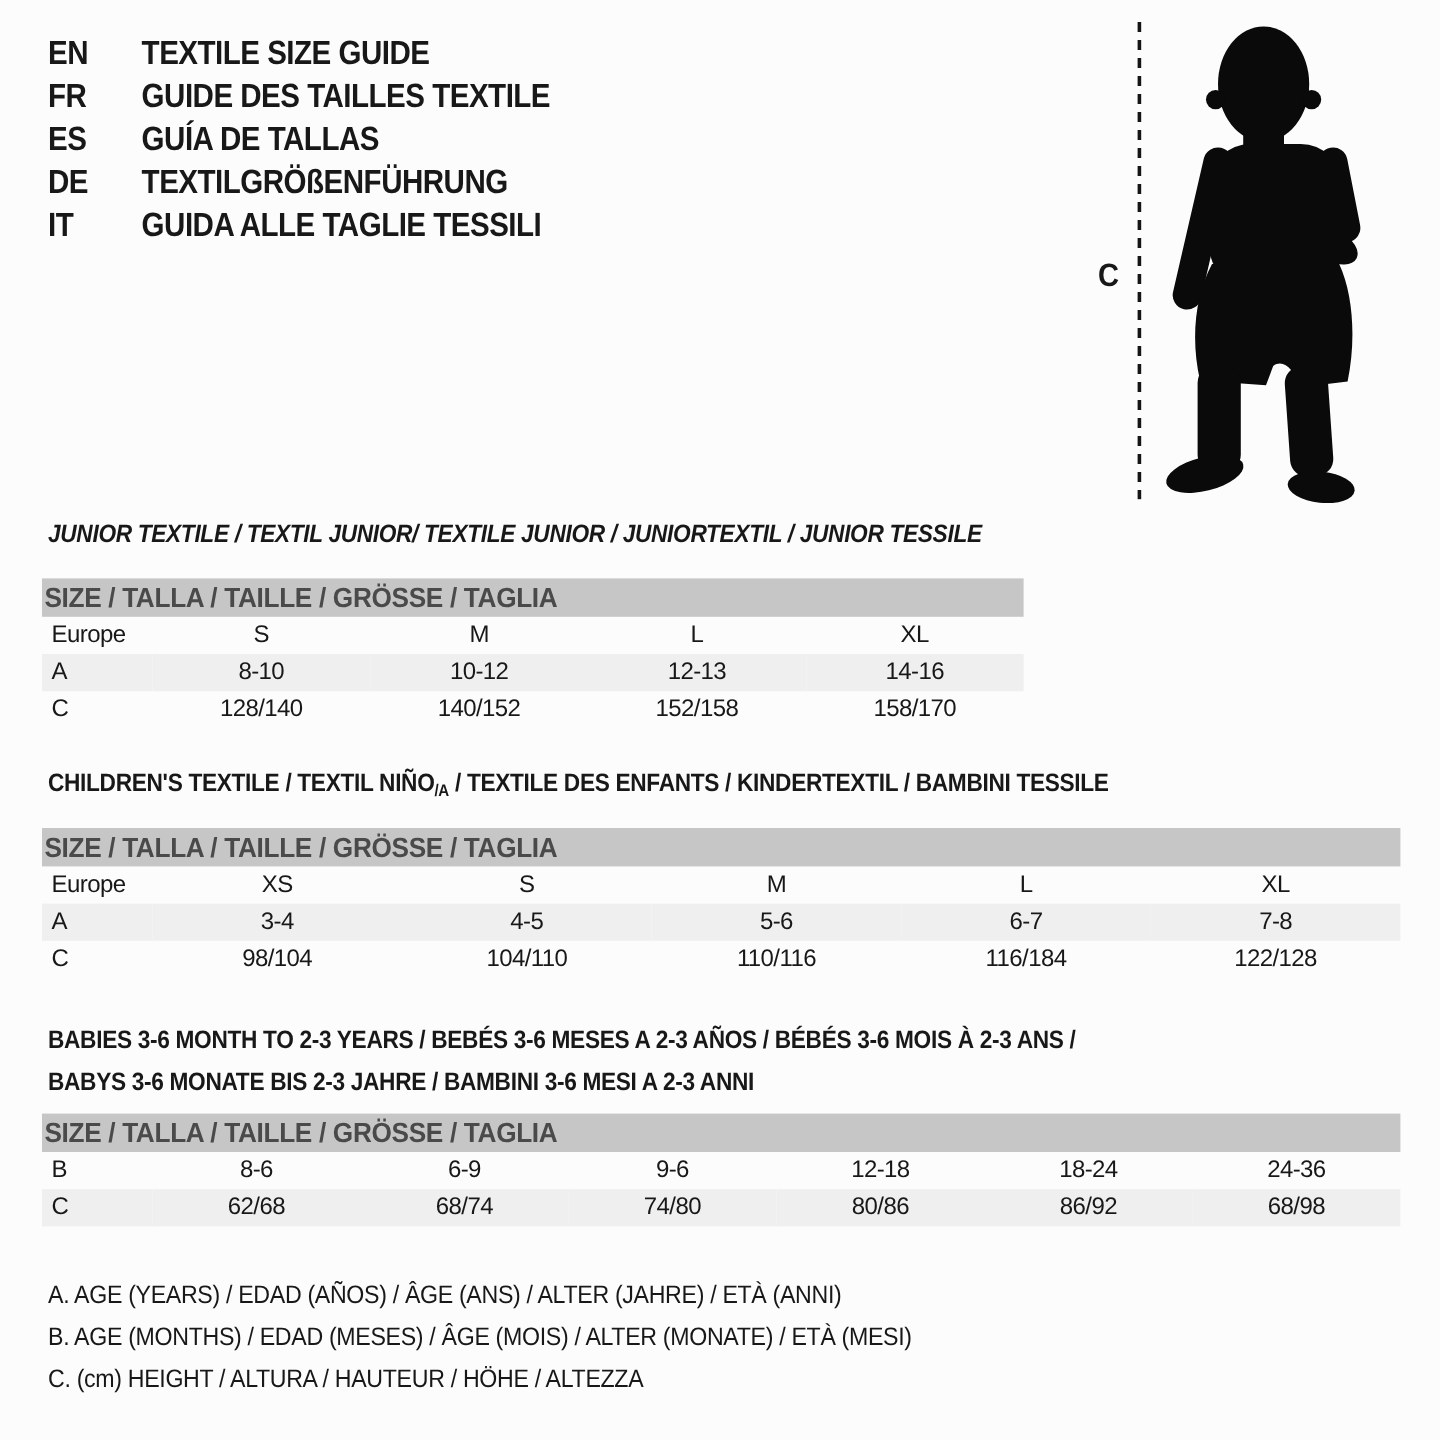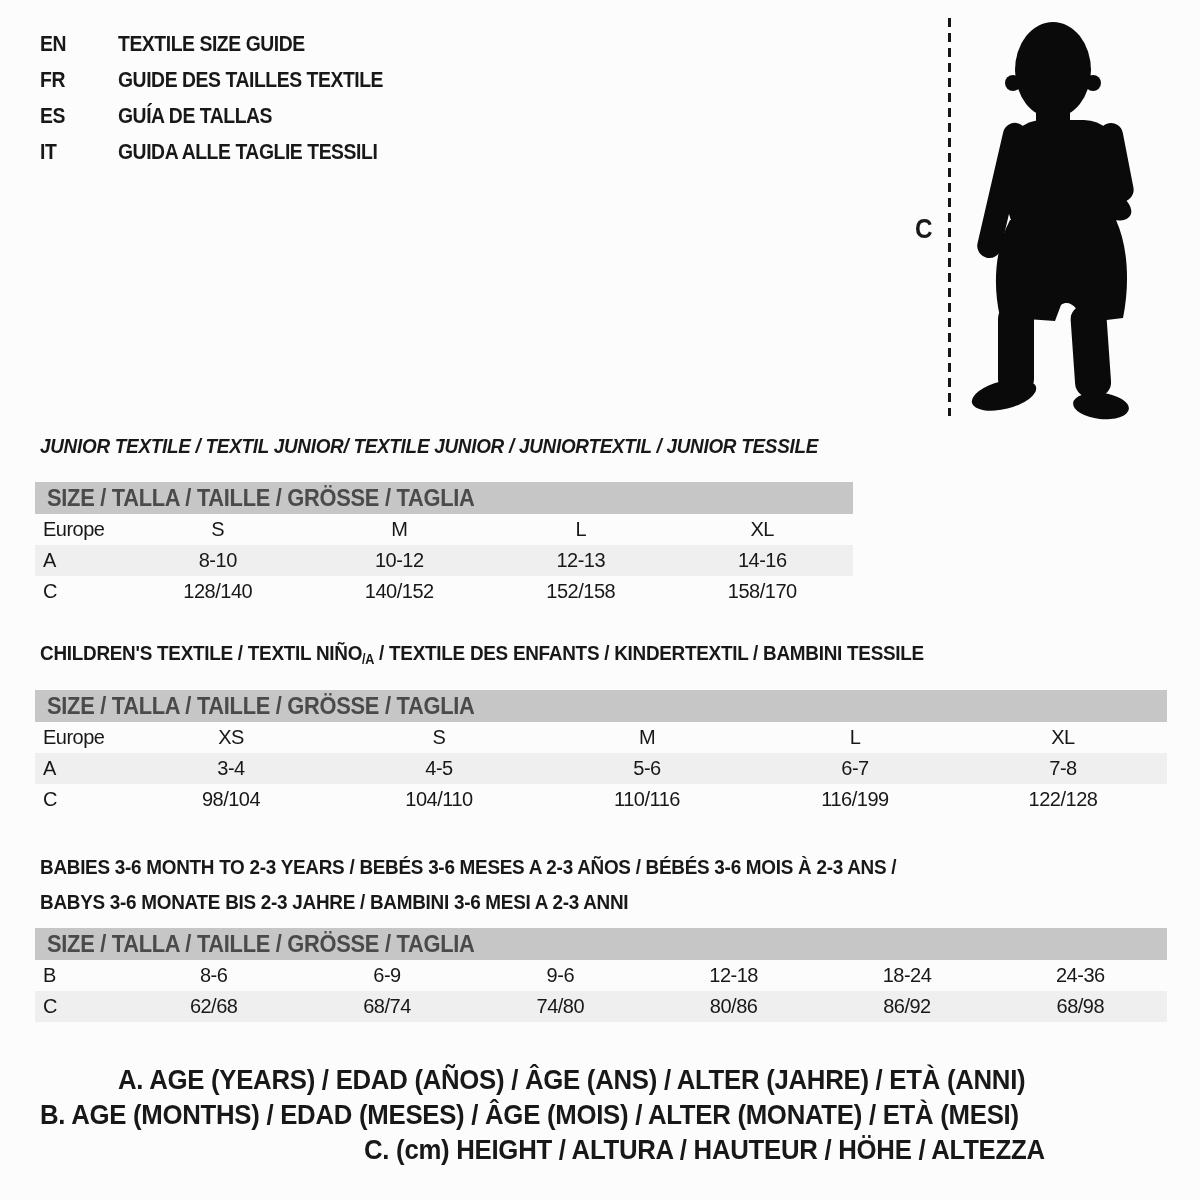--- a/index.html
+++ b/index.html
@@ -18,21 +18,21 @@
     color:var(--text);
     font-family:"Liberation Sans","DejaVu Sans",sans-serif;
     overflow:hidden;
   }
   .cond{display:inline-block;transform:scaleX(0.9);transform-origin:0 50%;white-space:nowrap;}
   .abs{position:absolute;}
 
   
   .lang-block{left:40px;top:26px;}
   .lang-row{display:flex;height:36px;align-items:center;}
-  .lang-code,.lang-title{font-weight:bold;font-size:22px;letter-spacing:-0.5px;}
+  .lang-code,.lang-title{font-weight:bold;font-size:28px;letter-spacing:-0.5px;}
   .lang-code{width:78px;flex:0 0 78px;}
   .lang-code .cond,.lang-title .cond{transform:scaleX(0.88);}
 
   
   .height-line{left:948px;top:18px;width:3px;height:398px;
     background:repeating-linear-gradient(180deg,#151515 0 9px,transparent 9px 15px);}
   .height-label{left:908px;top:214px;width:34px;text-align:center;
     font-weight:bold;font-size:27px;}
   .figure-svg{left:968px;top:20px;}
 
@@ -45,51 +45,55 @@
 
   
   .size-table{border-collapse:collapse;table-layout:fixed;width:100%;}
   .tbl{left:35px;}
   .tbl-junior{top:482px;width:818px;}
   .tbl-children{top:690px;width:1132px;}
   .tbl-babies{top:928px;width:1132px;}
   .size-table th{
     background:var(--header-bar-bg);color:var(--header-bar-text);
     text-align:left;font-size:23px;font-weight:bold;height:32px;
-    padding-left:12px;letter-spacing:-0.3px;
+    padding-left:2px;letter-spacing:-0.3px;
   }
   .size-table th .cond{transform:scaleX(0.95);}
   .size-table td{
     height:31px;font-size:20px;letter-spacing:-0.5px;
     text-align:center;vertical-align:middle;color:var(--text);
   }
   .size-table td.row-label{text-align:left;padding-left:8px;}
   .size-table tr.shaded{background:var(--shaded-row-bg);}
   .size-table col.label-col{width:92px;}
 
   
   .legend{left:40px;top:1062px;}
-  .legend-line{height:35px;line-height:35px;font-weight:bold;font-size:28px;letter-spacing:-0.3px;text-align:right;}
+  .legend-line{height:35px;line-height:35px;font-weight:normal;font-size:21px;letter-spacing:-0.3px;}
   .legend-line .cond{transform:scaleX(0.92);}
 </style>
 </head>
 <body>
 
 <div class="abs lang-block">
   <div class="lang-row">
     <span class="lang-code"><span class="cond">EN</span></span>
     <span class="lang-title"><span class="cond">TEXTILE SIZE GUIDE</span></span>
   </div>
   <div class="lang-row">
     <span class="lang-code"><span class="cond">FR</span></span>
     <span class="lang-title"><span class="cond">GUIDE DES TAILLES TEXTILE</span></span>
   </div>
   <div class="lang-row">
     <span class="lang-code"><span class="cond">ES</span></span>
     <span class="lang-title"><span class="cond">GUÍA DE TALLAS</span></span>
+  </div>
+  <div class="lang-row">
+    <span class="lang-code"><span class="cond">DE</span></span>
+    <span class="lang-title"><span class="cond">TEXTILGRÖßENFÜHRUNG</span></span>
   </div>
   <div class="lang-row">
     <span class="lang-code"><span class="cond">IT</span></span>
     <span class="lang-title"><span class="cond">GUIDA ALLE TAGLIE TESSILI</span></span>
   </div>
 </div>
 
 <div class="abs height-line"></div>
 <div class="abs height-label"><span class="cond">C</span></div>
 <svg class="abs figure-svg" width="175" height="400" viewBox="0 0 175 400" aria-hidden="true">
@@ -186,21 +190,21 @@
         <td>4-5</td>
         <td>5-6</td>
         <td>6-7</td>
         <td>7-8</td>
       </tr>
       <tr>
         <td class="row-label">C</td>
         <td>98/104</td>
         <td>104/110</td>
         <td>110/116</td>
-        <td>116/199</td>
+        <td>116/184</td>
         <td>122/128</td>
       </tr>
     </tbody>
   </table>
 </div>
 
 <div class="abs section-title title-babies">
   <div><span class="cond">BABIES 3-6 MONTH TO 2-3 YEARS / BEBÉS 3-6 MESES A 2-3 AÑOS / BÉBÉS 3-6 MOIS À 2-3 ANS /</span></div>
   <div><span class="cond">BABYS 3-6 MONATE BIS 2-3 JAHRE / BAMBINI 3-6 MESI A 2-3 ANNI</span></div>
 </div>

